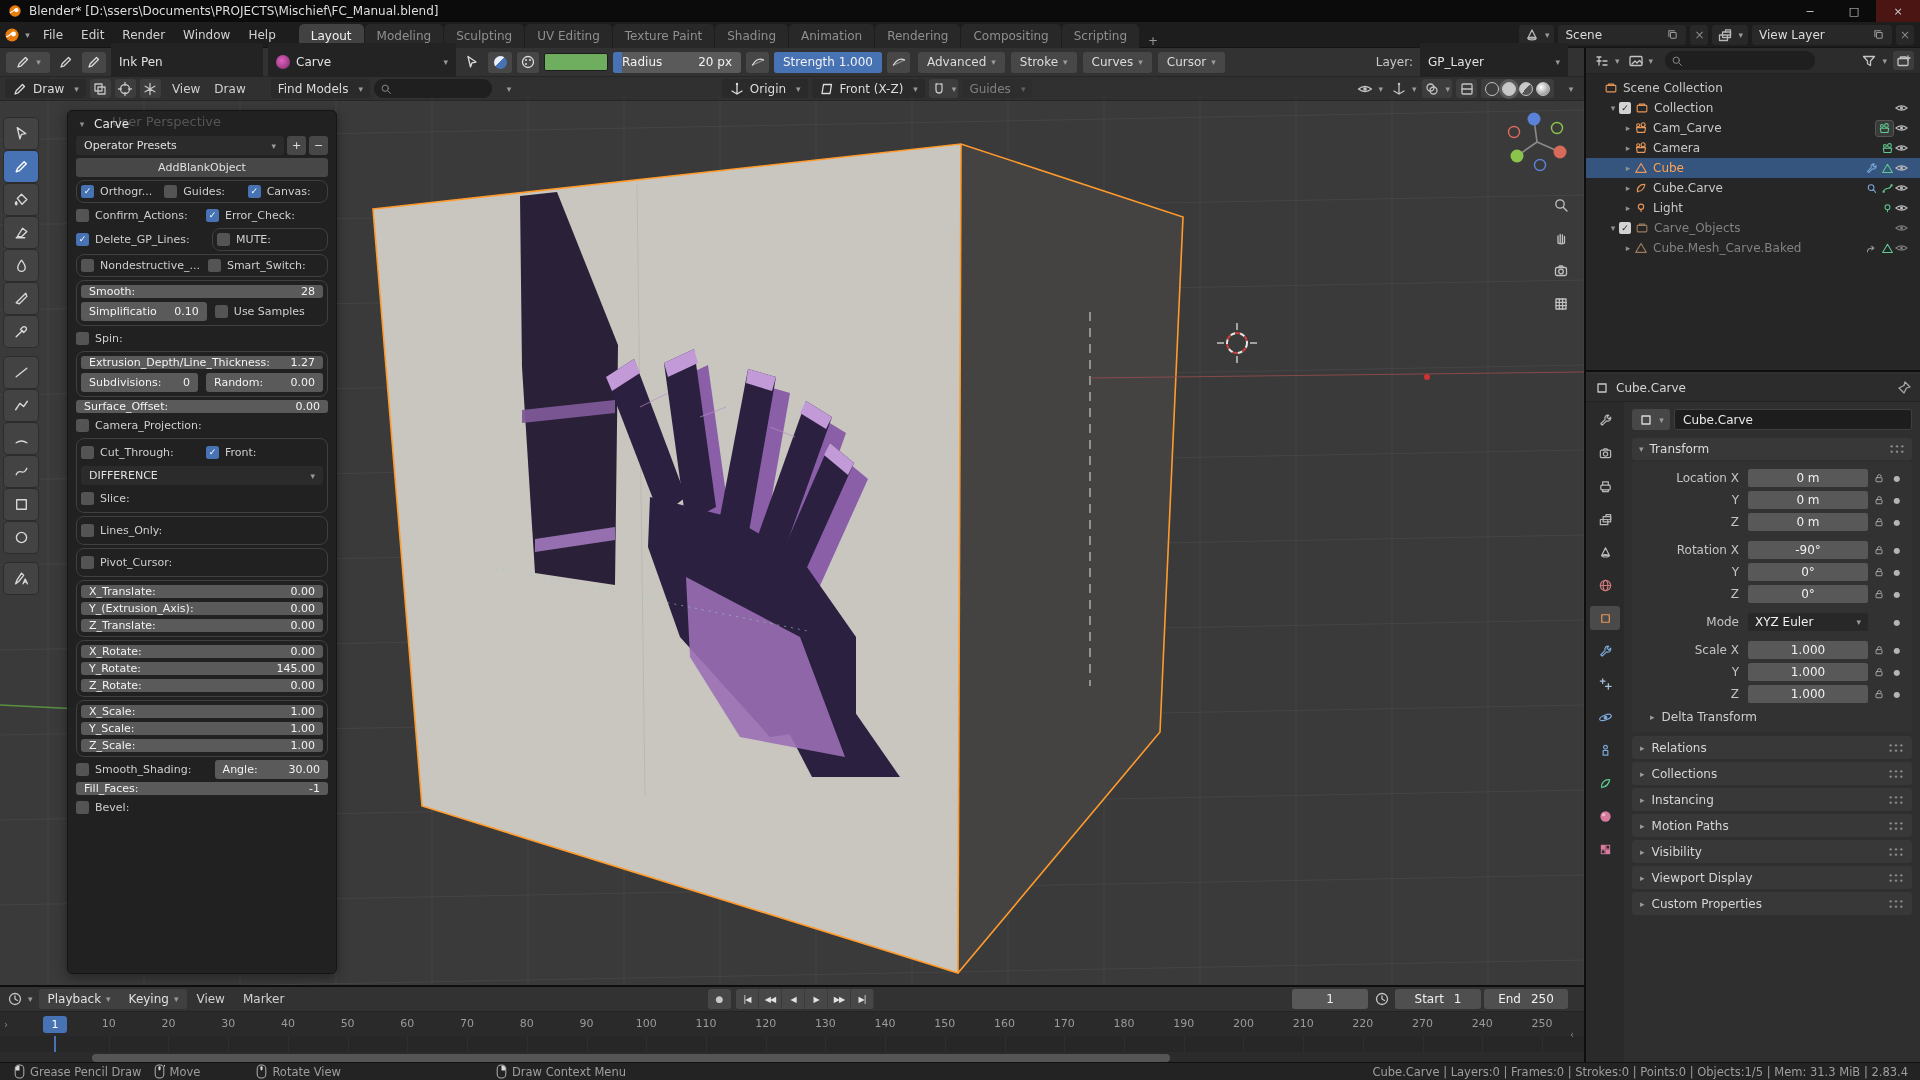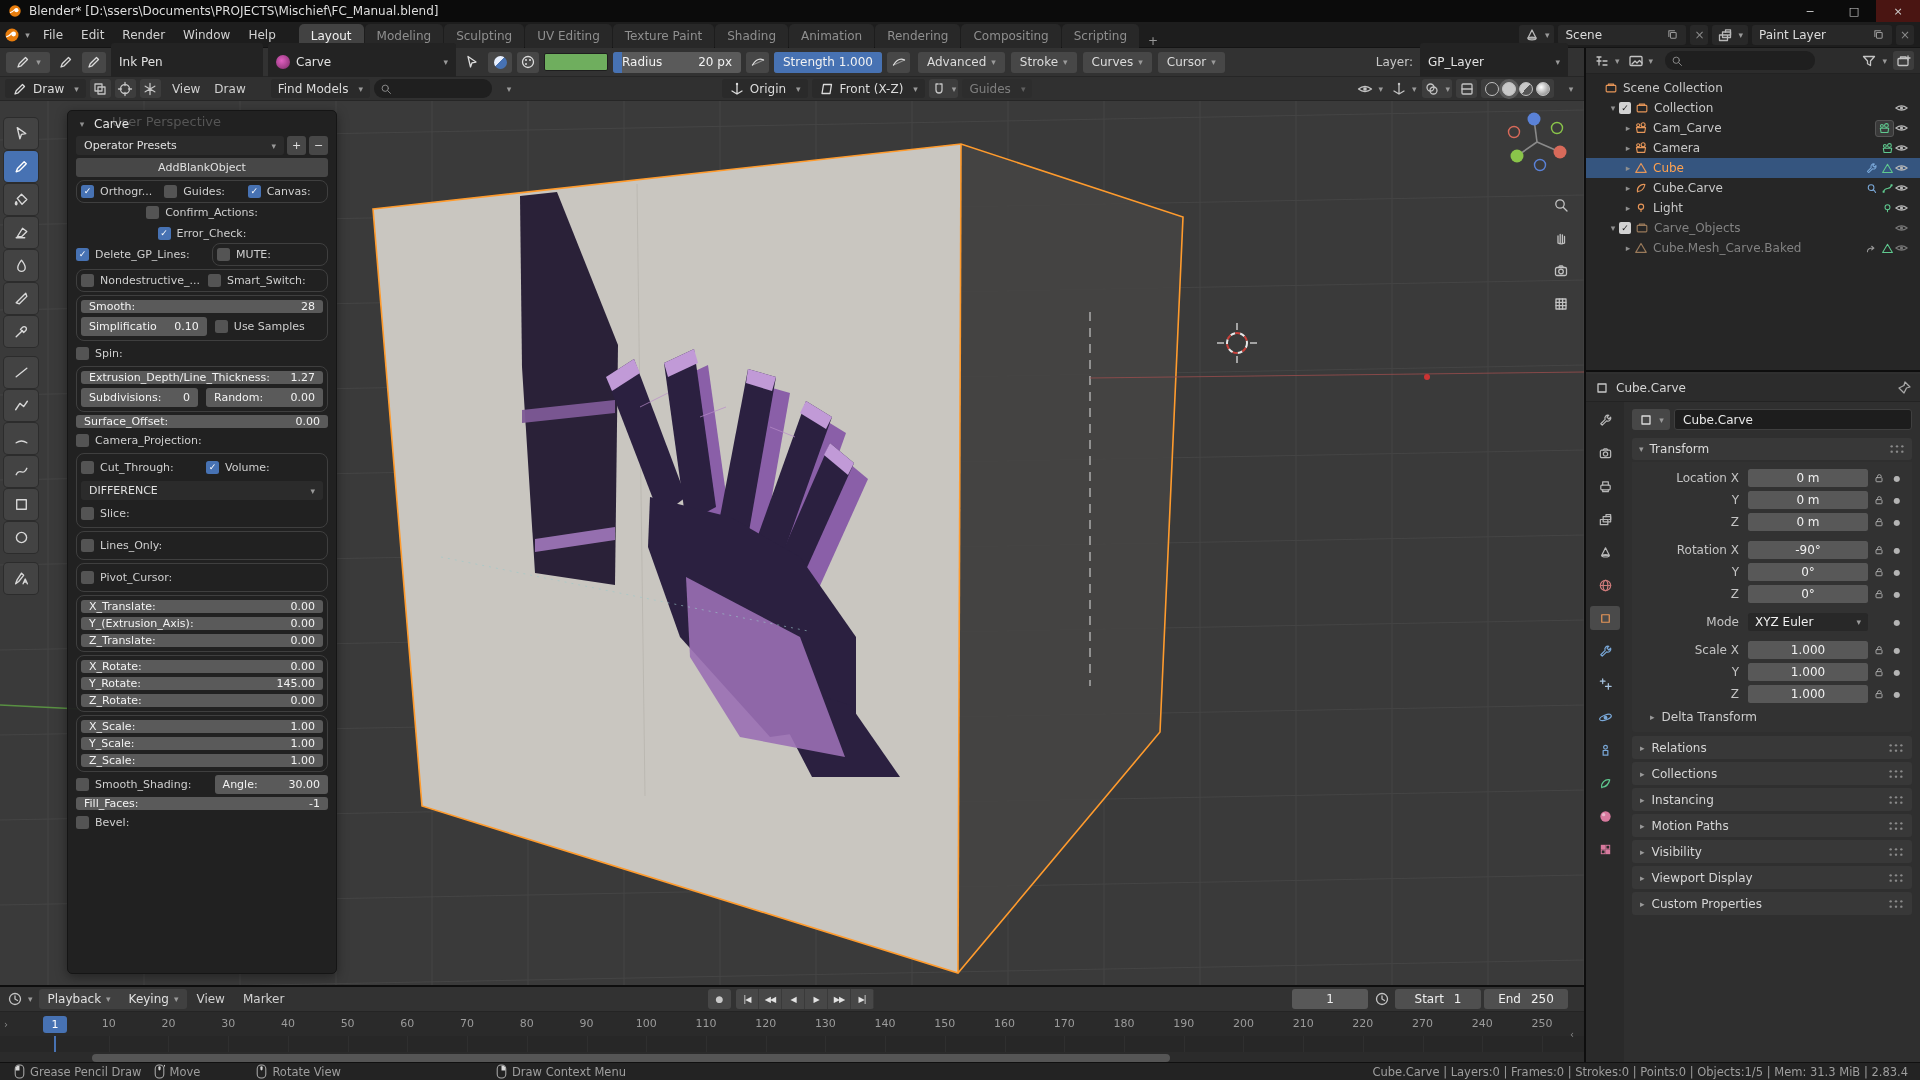--- a/index.html
+++ b/index.html
@@ -224,21 +224,21 @@
       <div class="id-btn dd">
           <span class="icon" id="vl-ic">
             <svg viewBox="0 0 16 16" fill="none" stroke="currentColor" stroke-width="1.3" stroke-linecap="round" stroke-linejoin="round">
               <rect x="2.5" y="8" width="8" height="5.5"></rect>
               <rect x="5.5" y="5" width="8" height="5.5"></rect>
               <path d="M8.5 5 V2.8 h5 V8 h-2"></path>
             </svg>
           </span>
         </div>
       <div class="id-field" style="width:140px">
-        <span style="flex:1">Paint Layer</span>
+        <span style="flex:1">View Layer</span>
         <span class="icon" id="vl-copy">
             <svg viewBox="0 0 16 16" fill="none" stroke="currentColor" stroke-width="1.3" stroke-linecap="round" stroke-linejoin="round">
               <rect x="5.5" y="5.5" width="7" height="7" rx="1"></rect>
               <path d="M3.5 10.5 v-7 h7"></path>
             </svg>
           </span>
       </div>
       <div class="x-btn">×</div>
     </div>
   </div>
@@ -722,21 +722,21 @@
               </div>
               <div class="cv-check">
                 <span class="chk"></span>
                 <span>Guides:</span>
               </div>
               <div class="cv-check">
                 <span class="chk on"></span>
                 <span>Canvas:</span>
               </div>
             </div>
-            <div class="cv-checkrow" style="flex-direction: column;">
+            <div class="cv-checkrow" style="flex-direction: row;">
               <div class="cv-check">
                 <span class="chk"></span>
                 <span>Confirm_Actions:</span>
               </div>
               <div class="cv-check">
                 <span class="chk on"></span>
                 <span>Error_Check:</span>
               </div>
             </div>
             <div class="cv-checkrow">
@@ -810,21 +810,21 @@
               </div>
             </div>
             <div class="cv-group">
               <div class="cv-checkrow" style="flex-direction: row;">
                 <div class="cv-check">
                   <span class="chk"></span>
                   <span>Cut_Through:</span>
                 </div>
                 <div class="cv-check">
                   <span class="chk on"></span>
-                  <span>Volume:</span>
+                  <span>Front:</span>
                 </div>
               </div>
               <div class="cv-select dd">
                 <span>DIFFERENCE</span>
               </div>
               <div class="cv-checkrow" style="flex-direction: row;">
                 <div class="cv-check">
                   <span class="chk"></span>
                   <span>Slice:</span>
                 </div>

